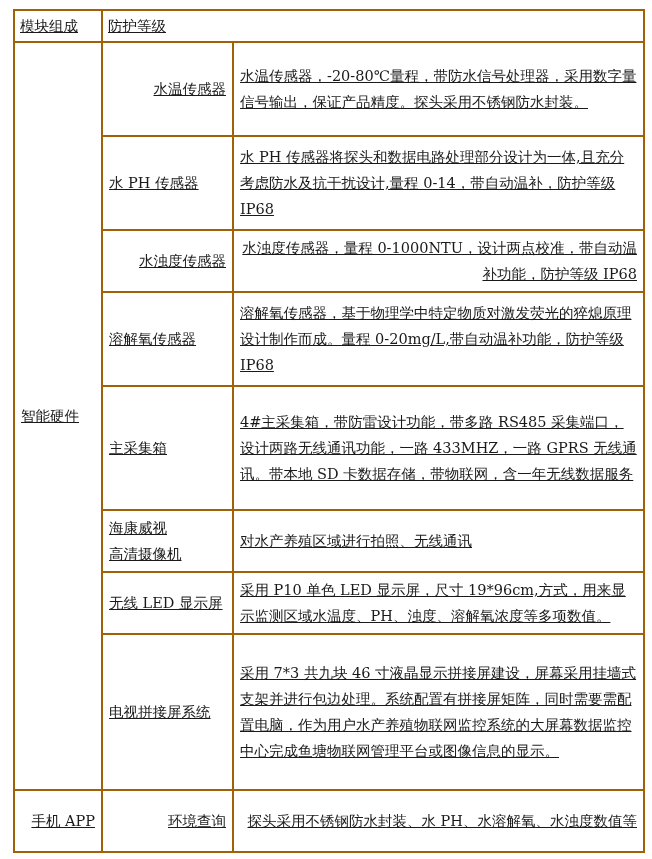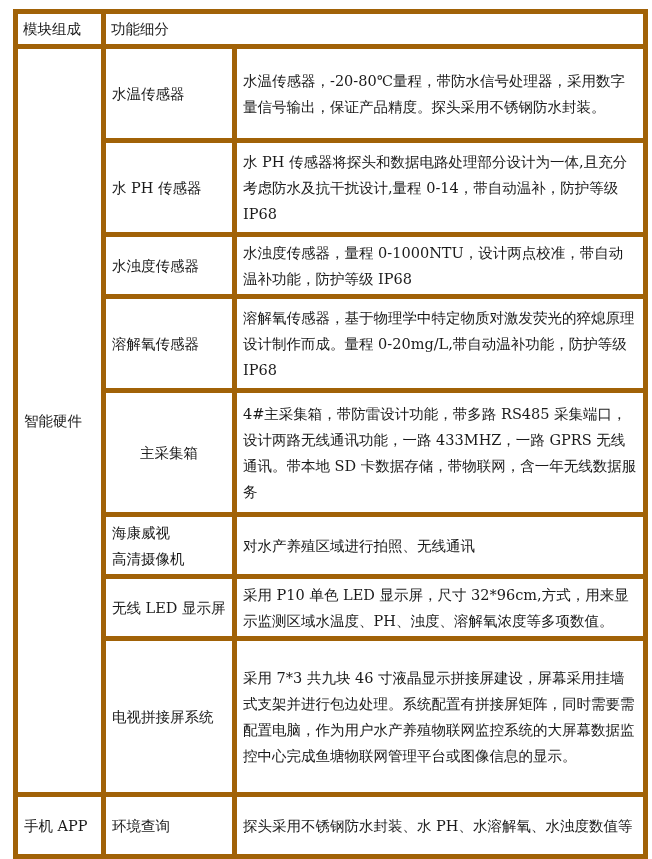--- a/index.html
+++ b/index.html
@@ -1,72 +1,72 @@
 <!DOCTYPE html>
 <html><head>
 <meta charset="utf-8">
 <style>
   html, body { margin: 0; padding: 0; background: #ffffff; }
   body { width: 652px; height: 859px; position: relative; overflow: hidden;
          font-family: "DejaVu Serif", "Liberation Serif", serif; color: #1a1a1a; }
   table.spec { position: absolute; left: 13px; top: 9px; border-collapse: collapse;
                table-layout: fixed; width: 630px; }
-  table.spec td { border: 5px solid #a16207; font-size: 14.5px; line-height: 26px;
-                  padding: 0 6px; vertical-align: middle; }
+  table.spec td { border: 2px solid #a16207; font-size: 14.5px; line-height: 26px;
+                  padding: 0 6px; vertical-align: middle; text-decoration: underline; }
   col.c1 { width: 88px; } col.c2 { width: 131px; } col.c3 { width: 411px; }
   tr.hdr td { height: 30px; padding: 0 5px; }
   td.desc { padding: 2px 6px 2px 6px; }
 </style>
 </head>
 <body>
 
 <table class="spec">
   <colgroup>
       <col class="c1">
       <col class="c2">
       <col class="c3">
     </colgroup>
   <tbody id="tbody">
     <tr class="hdr">
       <td>模块组成</td>
-      <td colspan="2">功能细分</td>
+      <td colspan="2">防护等级</td>
     </tr>
   <tr style="height: 94px;">
         <td rowspan="8">智能硬件</td>
-        <td style="white-space: pre-line;">水温传感器</td>
+        <td style="white-space: pre-line; text-align: right;">水温传感器</td>
         <td class="desc">水温传感器，-20-80℃量程，带防水信号处理器，采用数字量信号输出，保证产品精度。探头采用不锈钢防水封装。</td>
       </tr>
       <tr style="height: 94px;">
         <td style="white-space: pre-line;">水 PH 传感器</td>
         <td class="desc">水 PH 传感器将探头和数据电路处理部分设计为一体,且充分考虑防水及抗干扰设计,量程 0-14，带自动温补，防护等级 IP68</td>
       </tr>
-      <tr style="height: 62px;">
+      <tr style="height: 62px; text-align: right;">
         <td style="white-space: pre-line;">水浊度传感器</td>
         <td class="desc">水浊度传感器，量程 0-1000NTU，设计两点校准，带自动温补功能，防护等级 IP68</td>
       </tr>
       <tr style="height: 94px;">
         <td style="white-space: pre-line;">溶解氧传感器</td>
         <td class="desc">溶解氧传感器，基于物理学中特定物质对激发荧光的猝熄原理设计制作而成。量程 0-20mg/L,带自动温补功能，防护等级 IP68</td>
       </tr>
       <tr style="height: 124px;">
-        <td style="white-space: pre-line; text-align: center;">主采集箱</td>
+        <td style="white-space: pre-line;">主采集箱</td>
         <td class="desc">4#主采集箱，带防雷设计功能，带多路 RS485 采集端口，设计两路无线通讯功能，一路 433MHZ，一路 GPRS 无线通讯。带本地 SD 卡数据存储，带物联网，含一年无线数据服务</td>
       </tr>
       <tr style="height: 62px;">
         <td style="white-space: pre-line; margin-left: 48px;">海康威视
 高清摄像机</td>
         <td class="desc">对水产养殖区域进行拍照、无线通讯</td>
       </tr>
       <tr style="height: 62px;">
         <td style="white-space: pre-line;">无线 LED 显示屏</td>
-        <td class="desc">采用 P10 单色 LED 显示屏，尺寸 32*96cm,方式，用来显示监测区域水温度、PH、浊度、溶解氧浓度等多项数值。</td>
+        <td class="desc">采用 P10 单色 LED 显示屏，尺寸 19*96cm,方式，用来显示监测区域水温度、PH、浊度、溶解氧浓度等多项数值。</td>
       </tr>
       <tr style="height: 156px;">
         <td style="white-space: pre-line;">电视拼接屏系统</td>
         <td class="desc">采用 7*3 共九块 46 寸液晶显示拼接屏建设，屏幕采用挂墙式支架并进行包边处理。系统配置有拼接屏矩阵，同时需要需配置电脑，作为用户水产养殖物联网监控系统的大屏幕数据监控中心完成鱼塘物联网管理平台或图像信息的显示。</td>
       </tr>
-      <tr style="height: 62px;">
+      <tr style="height: 62px; text-align: right;">
         <td rowspan="1">手机 APP</td>
         <td style="white-space: pre-line;">环境查询</td>
         <td class="desc">探头采用不锈钢防水封装、水 PH、水溶解氧、水浊度数值等</td>
       </tr>
     </tbody>
 </table>
 
 </body></html>

